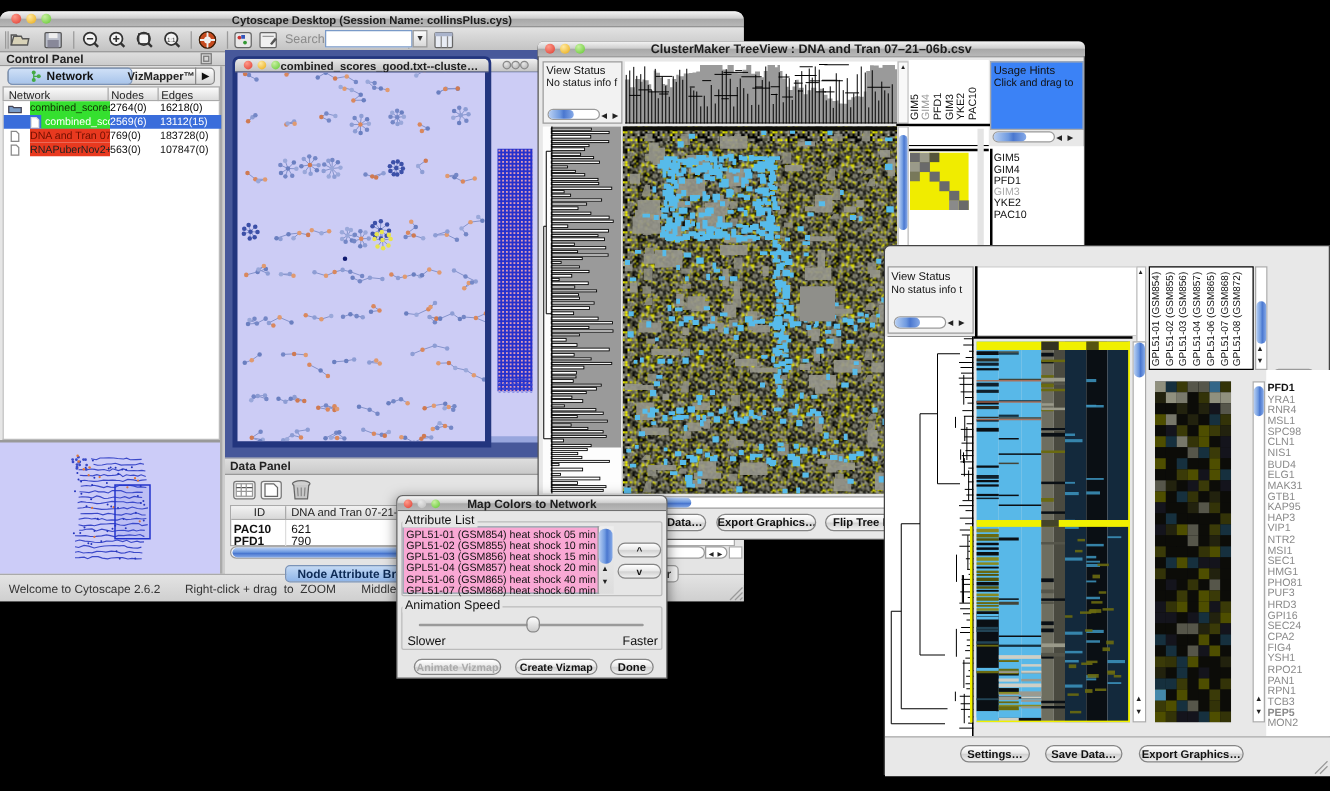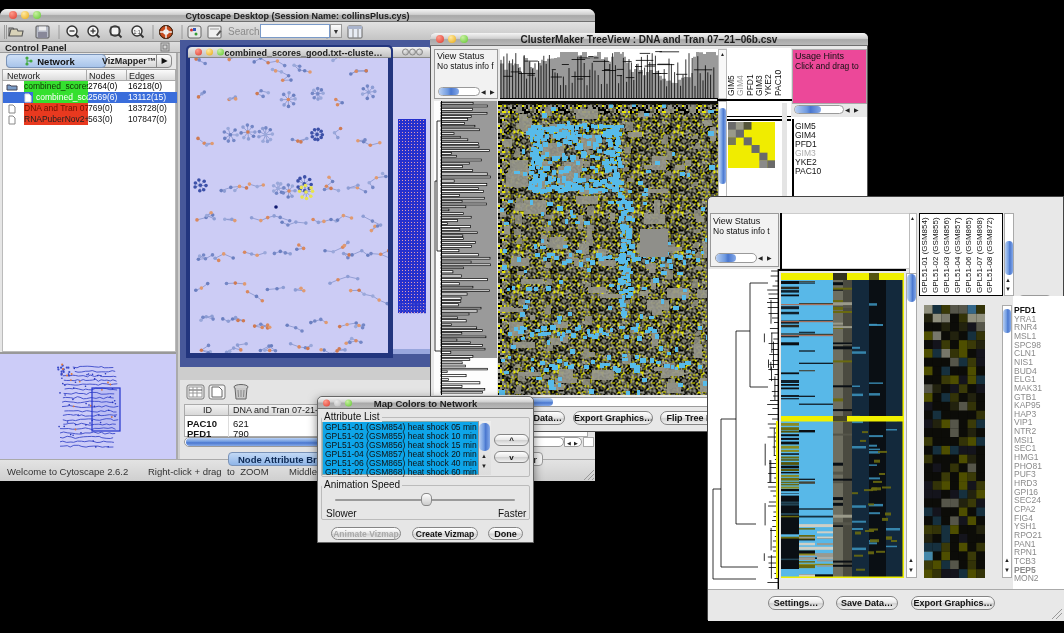--- a/index.html
+++ b/index.html
@@ -236,20 +236,23 @@
     </div>
     <div class="abs" style="left:0;top:450px;width:595px;height:22px;background:linear-gradient(180deg,#e3e3e3,#cfcfcf);border-top:1px solid #aaa">
       <div class="abs" style="left:7px;top:6px;font-size:9.5px;color:#333">Welcome to Cytoscape 2.6.2</div>
       <div class="abs" style="left:148px;top:6px;font-size:9.5px;color:#333">Right-click + drag&nbsp; to&nbsp; ZOOM</div>
       <div class="abs" style="left:289px;top:6px;font-size:9.5px;color:#333">Middle-</div>
       <svg width="12" height="12" style="position:absolute;left:583px;top:9px">
         <path d="M11 1 L1 11 M11 5 L5 11 M11 9 L9 11" stroke="#999" stroke-width="1"></path>
       </svg>
     </div>
     <div class="abs" style="left:180px;top:357px;width:415px;height:93px">
+      <div class="abs" style="left:0;top:0;width:415px;height:14px;background:linear-gradient(180deg,#dedede,#c9c9c9);border-bottom:1px solid #999;border-top:1px solid #bbb">
+        <div class="abs" style="left:4px;top:1px;font-size:9.5px;font-weight:bold;color:#222">Data Panel</div>
+      </div>
       <div class="abs" style="left:0;top:14px;width:415px;height:79px;background:#e4e4e4">
         <svg width="80" height="20" style="position:absolute;left:6px;top:3px">
           <rect x="1" y="2" width="17" height="14" rx="2" fill="#f0f0f0" stroke="#777"></rect>
           <rect x="3" y="4" width="13" height="10" fill="#fff" stroke="#999"></rect>
           <line x1="3" y1="7" x2="16" y2="7" stroke="#555"></line>
           <line x1="3" y1="10" x2="16" y2="10" stroke="#999"></line>
           <line x1="7" y1="4" x2="7" y2="14" stroke="#999"></line>
           <line x1="11" y1="4" x2="11" y2="14" stroke="#999"></line>
           <rect x="23" y="2" width="16" height="14" rx="2" fill="#f4f4f4" stroke="#777"></rect>
           <path d="M26 4 L33 4 L36 7 L36 14 L26 14 Z" fill="#fff" stroke="#666"></path>
@@ -324,21 +327,21 @@
       <div class="arr" style="left:1px;top:1px;font-size:5px">▲</div>
     </div>
     <div class="abs" style="left:296px;top:14px;width:64px;height:69px;background:#fff;border-bottom:1.5px solid #000">
       <div class="vlabel" style="left:9px;bottom:20px;font-size:8.5px;color:#111">GIM5</div>
       <div class="vlabel" style="left:18px;bottom:20px;font-size:8.5px;color:#999">GIM4</div>
       <div class="vlabel" style="left:28px;bottom:20px;font-size:8.5px;color:#111">PFD1</div>
       <div class="vlabel" style="left:37px;bottom:20px;font-size:8.5px;color:#111">GIM3</div>
       <div class="vlabel" style="left:46px;bottom:20px;font-size:8.5px;color:#111">YKE2</div>
       <div class="vlabel" style="left:56px;bottom:20px;font-size:8.5px;color:#111">PAC10</div>
     </div>
-    <div class="abs" style="left:361px;top:15px;width:75px;height:55px;background:#ec4899;border:1px solid #aaa">
+    <div class="abs" style="left:361px;top:15px;width:75px;height:55px;background:#3b82f6;border:1px solid #aaa">
       <div class="abs" style="left:2px;top:1px;font-size:9px;color:#111">Usage Hints</div>
       <div class="abs" style="left:2px;top:11px;font-size:8.5px;color:#111">Click and drag to</div>
     </div>
     <div class="strack" style="left:363px;top:71px;width:50px;height:9px"></div>
     <div class="vthumb" style="left:364px;top:72px;width:26px;height:7px"></div>
     <div class="arr" style="left:414px;top:72px;font-size:6px">◀</div>
     <div class="arr" style="left:423px;top:72px;font-size:6px">▶</div>
     <div class="abs" style="left:286px;top:83px;width:150px;height:79px;background:#fff"></div>
     <div class="abs" style="left:286px;top:65px;width:75px;height:1.5px;background:#000"></div>
     <div class="abs" style="left:294px;top:85px;width:66px;height:1.5px;background:#000"></div>
@@ -2545,21 +2548,21 @@
   </div>
 <div class="abs" style="left:317px;top:396px;width:217px;height:147px;background:#e6e6e6;border:1px solid #666;border-radius:5px 5px 0 0;z-index:90;box-shadow:0 3px 10px rgba(0,0,0,0.5)">
     <div class="tb abs" style="left:0;top:0;width:215px;height:12px;border-radius:5px 5px 0 0">
       <div class="lt" style="left:5px;width:7px;height:7px;background:radial-gradient(circle at 35% 30%,#ff9a8a,#dd3b2f)"></div>
       <div class="lt" style="left:16px;width:7px;height:7px;background:radial-gradient(circle at 35% 30%,#e8e8e8,#bbb)"></div>
       <div class="lt" style="left:27px;width:7px;height:7px;background:radial-gradient(circle at 35% 30%,#c8f0a0,#5fc72f)"></div>
       <div class="ttext" style="top:1px;font-size:9.5px">Map Colors to Network</div>
     </div>
     <div class="abs" style="left:4px;top:14px;font-size:10px;color:#111;background:#e6e6e6;padding:0 2px;z-index:2">Attribute List</div>
     <div class="abs" style="left:3px;top:20px;width:209px;height:60px;border:1px solid #bbb;border-radius:2px"></div>
-    <div class="abs" style="left:4px;top:24px;width:158px;height:54px;background:#0ea5e9;border:1px solid #8aa">
+    <div class="abs" style="left:4px;top:24px;width:158px;height:54px;background:#f9a8d4;border:1px solid #8aa">
       <div class="abs" style="left:2px;top:0.0px;font-size:8.5px;white-space:nowrap;color:#111">GPL51-01 (GSM854) heat shock 05 min</div>
       <div class="abs" style="left:2px;top:8.9px;font-size:8.5px;white-space:nowrap;color:#111">GPL51-02 (GSM855) heat shock 10 min</div>
       <div class="abs" style="left:2px;top:17.8px;font-size:8.5px;white-space:nowrap;color:#111">GPL51-03 (GSM856) heat shock 15 min</div>
       <div class="abs" style="left:2px;top:26.7px;font-size:8.5px;white-space:nowrap;color:#111">GPL51-04 (GSM857) heat shock 20 min</div>
       <div class="abs" style="left:2px;top:35.6px;font-size:8.5px;white-space:nowrap;color:#111">GPL51-06 (GSM865) heat shock 40 min</div>
       <div class="abs" style="left:2px;top:44.5px;font-size:8.5px;white-space:nowrap;color:#111">GPL51-07 (GSM868) heat shock 60 min</div>
     </div>
     <div class="abs" style="left:160px;top:24px;width:13px;height:54px;background:linear-gradient(180deg,#eee,#ddd);border-left:1px solid #999"></div>
     <div class="vthumb" style="left:161px;top:26px;width:11px;height:28px"></div>
     <div class="arr" style="left:163px;top:56px;font-size:6px">▲</div>

